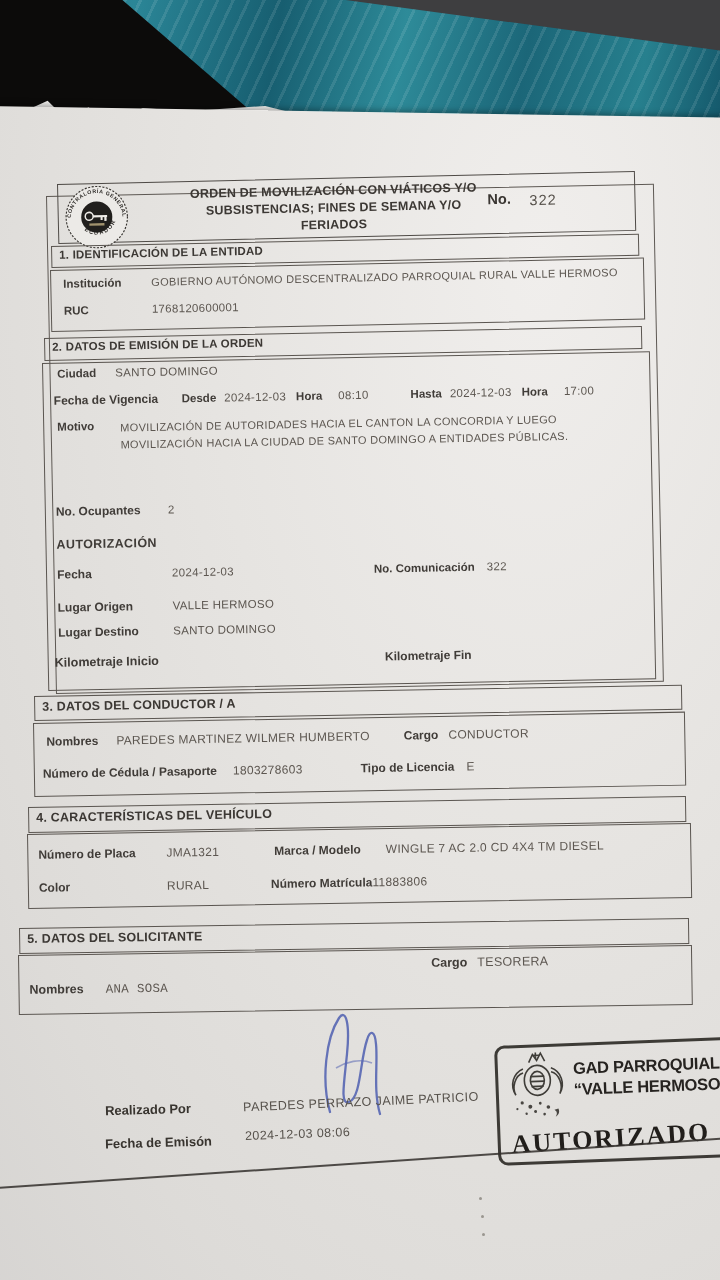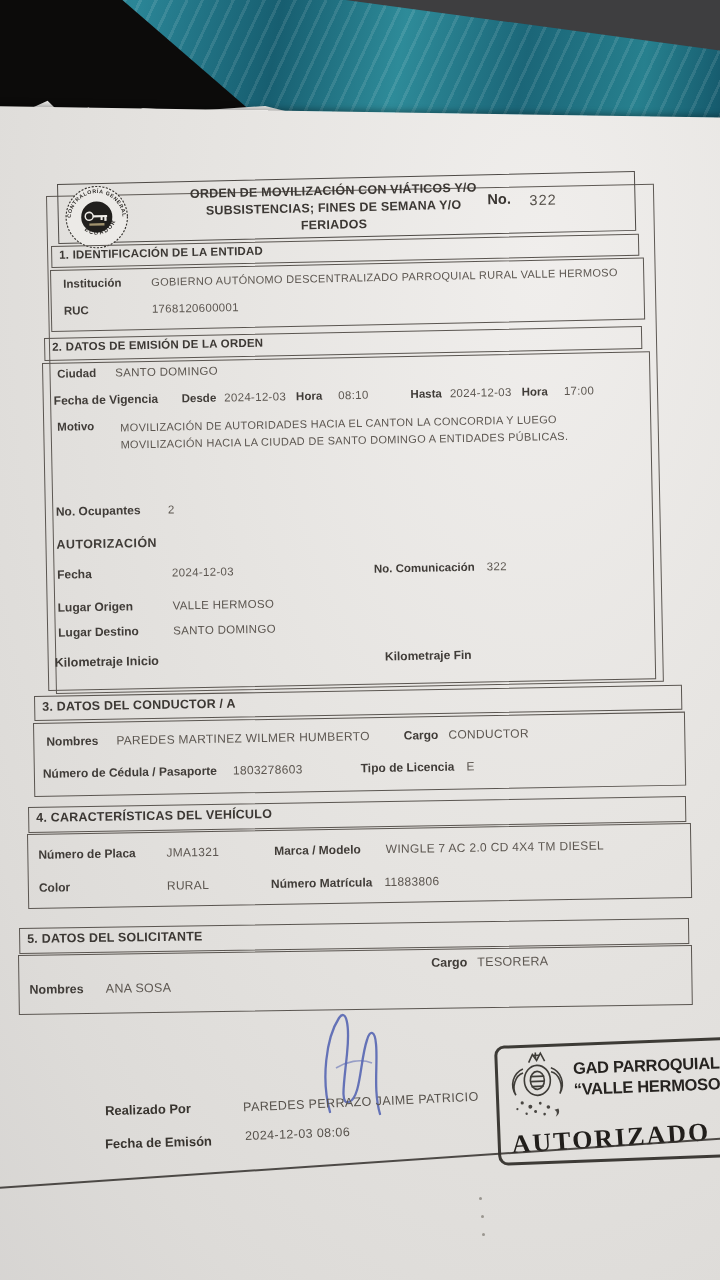--- a/index.html
+++ b/index.html
@@ -199,35 +199,35 @@
     <div class="row" style="left:10px;top:13px;">
       <span class="lbl" style="width:128px;font-size:12px;">Número de Placa</span>
       <span class="val" style="font-size:12px;">JMA1321</span>
       <span class="lbl" style="margin-left:55px;font-size:12px;">Marca / Modelo</span>
       <span class="val" style="margin-left:25px;font-size:12px;">WINGLE 7 AC 2.0 CD 4X4 TM DIESEL</span>
     </div>
     <div class="row" style="left:10px;top:46px;">
       <span class="lbl" style="width:128px;font-size:12px;">Color</span>
       <span class="val" style="font-size:12px;">RURAL</span>
       <span class="lbl" style="margin-left:62px;font-size:12px;">Número Matrícula</span>
-      <span class="val" style="margin-left:12px;font-size:12px;">11883806</span>
+      <span class="val" style="margin-left:0;font-size:12px;">11883806</span>
     </div>
   </div>
 
   <div class="sec box" style="left:19px;top:928px;width:668px;height:24px;transform:rotate(-0.85deg);">
     <div class="hdr" style="font-size:12.5px;">5. DATOS DEL SOLICITANTE</div>
   </div>
   <div class="sec box" style="left:18px;top:955px;width:672px;height:58px;transform:rotate(-0.85deg);">
     <div class="row" style="left:412px;top:6px;">
       <span class="lbl" style="font-size:12.5px;">Cargo</span>
       <span class="val" style="margin-left:10px;font-size:12.5px;">TESORERA</span>
     </div>
     <div class="row" style="left:10px;top:27px;">
       <span class="lbl" style="font-size:12.5px;">Nombres</span>
-      <span class="val" style="margin-left:22px;font-size:12.5px;">ANA SOSA</span>
+      <span class="val" style="margin-left:22px;font-size:12.5px;font-family:Liberation Mono, monospace;">ANA SOSA</span>
     </div>
   </div>
 
   <svg class="abs" style="left:316px;top:1008px;" width="90" height="112" viewBox="0 0 90 112">
     <path d="M 14,104 C 5,72 10,30 23,10 C 30,0 34,16 31,46 C 28,76 24,97 33,94 C 45,90 44,52 51,32 C 54,21 59,23 60,36 C 62,56 57,82 64,106" fill="none" stroke="#5766b2" stroke-width="2.3" stroke-linecap="round" opacity="0.9"></path>
     <path d="M 20,60 C 30,54 44,50 56,55" fill="none" stroke="#5766b2" stroke-width="1.6" opacity="0.55"></path>
   </svg>
 
   <div class="abs" style="left:105px;top:1100px;transform:rotate(-1.6deg);">
     <span class="foot-lbl">Realizado Por</span>

